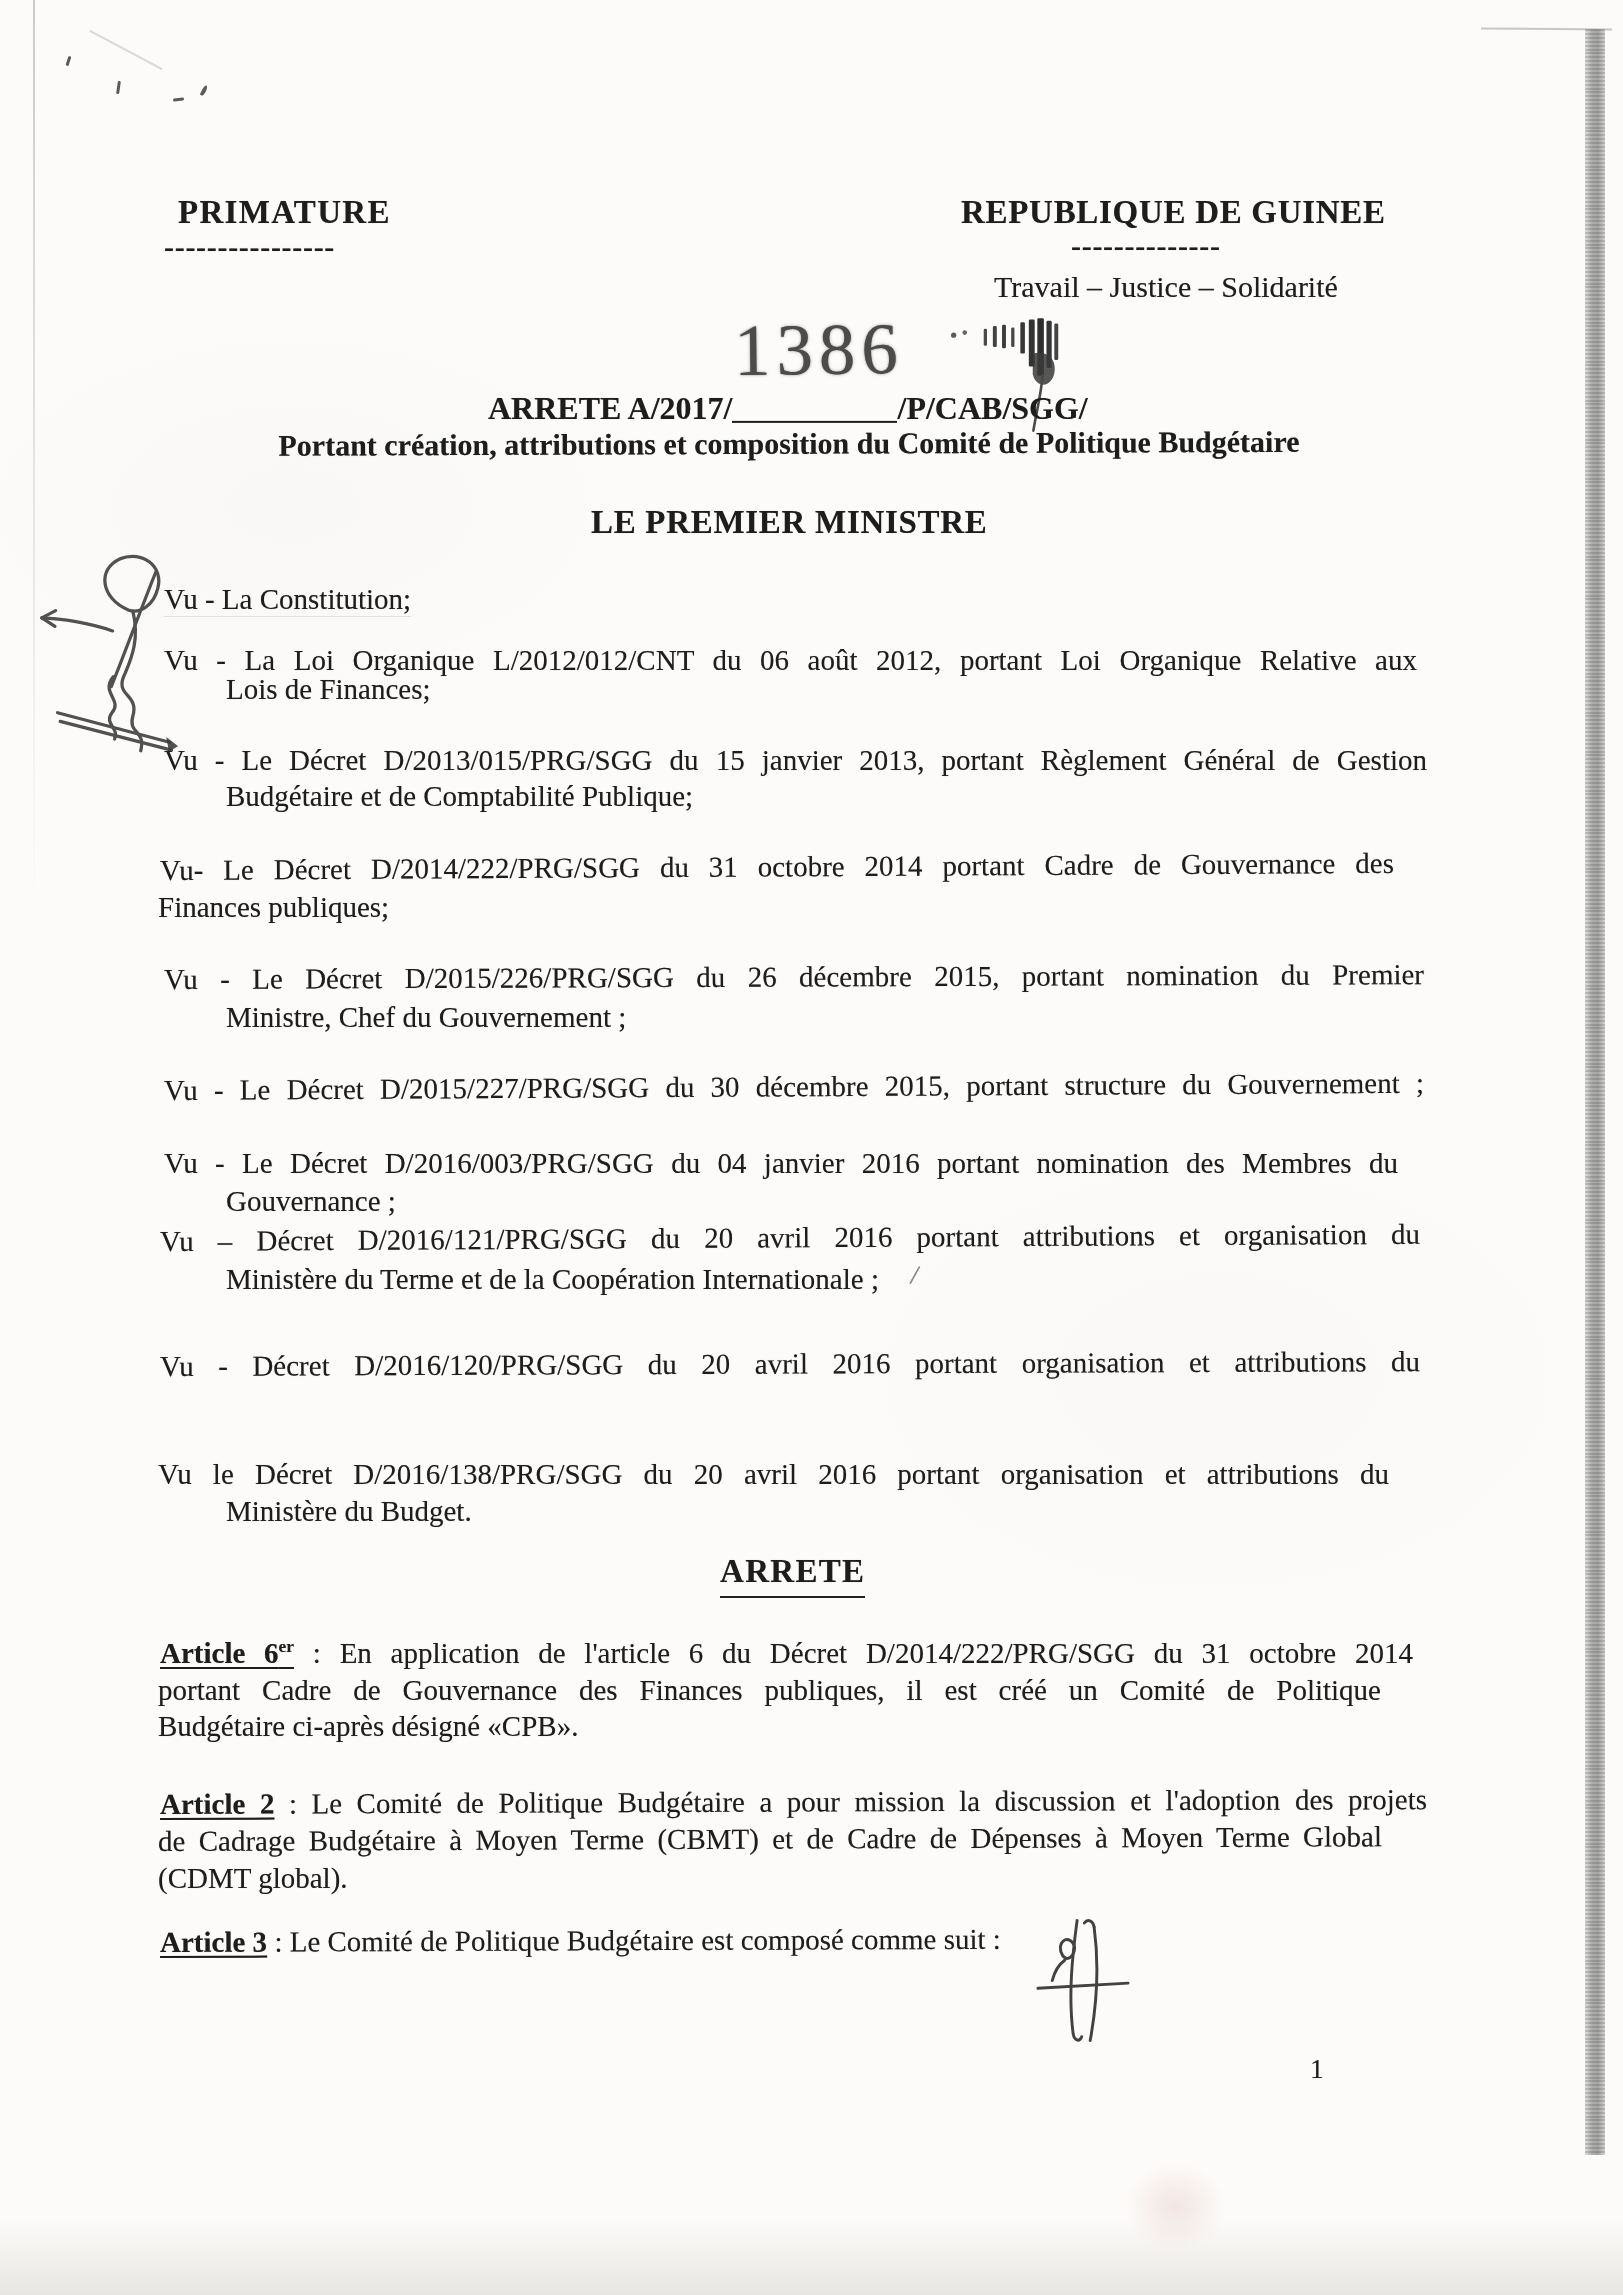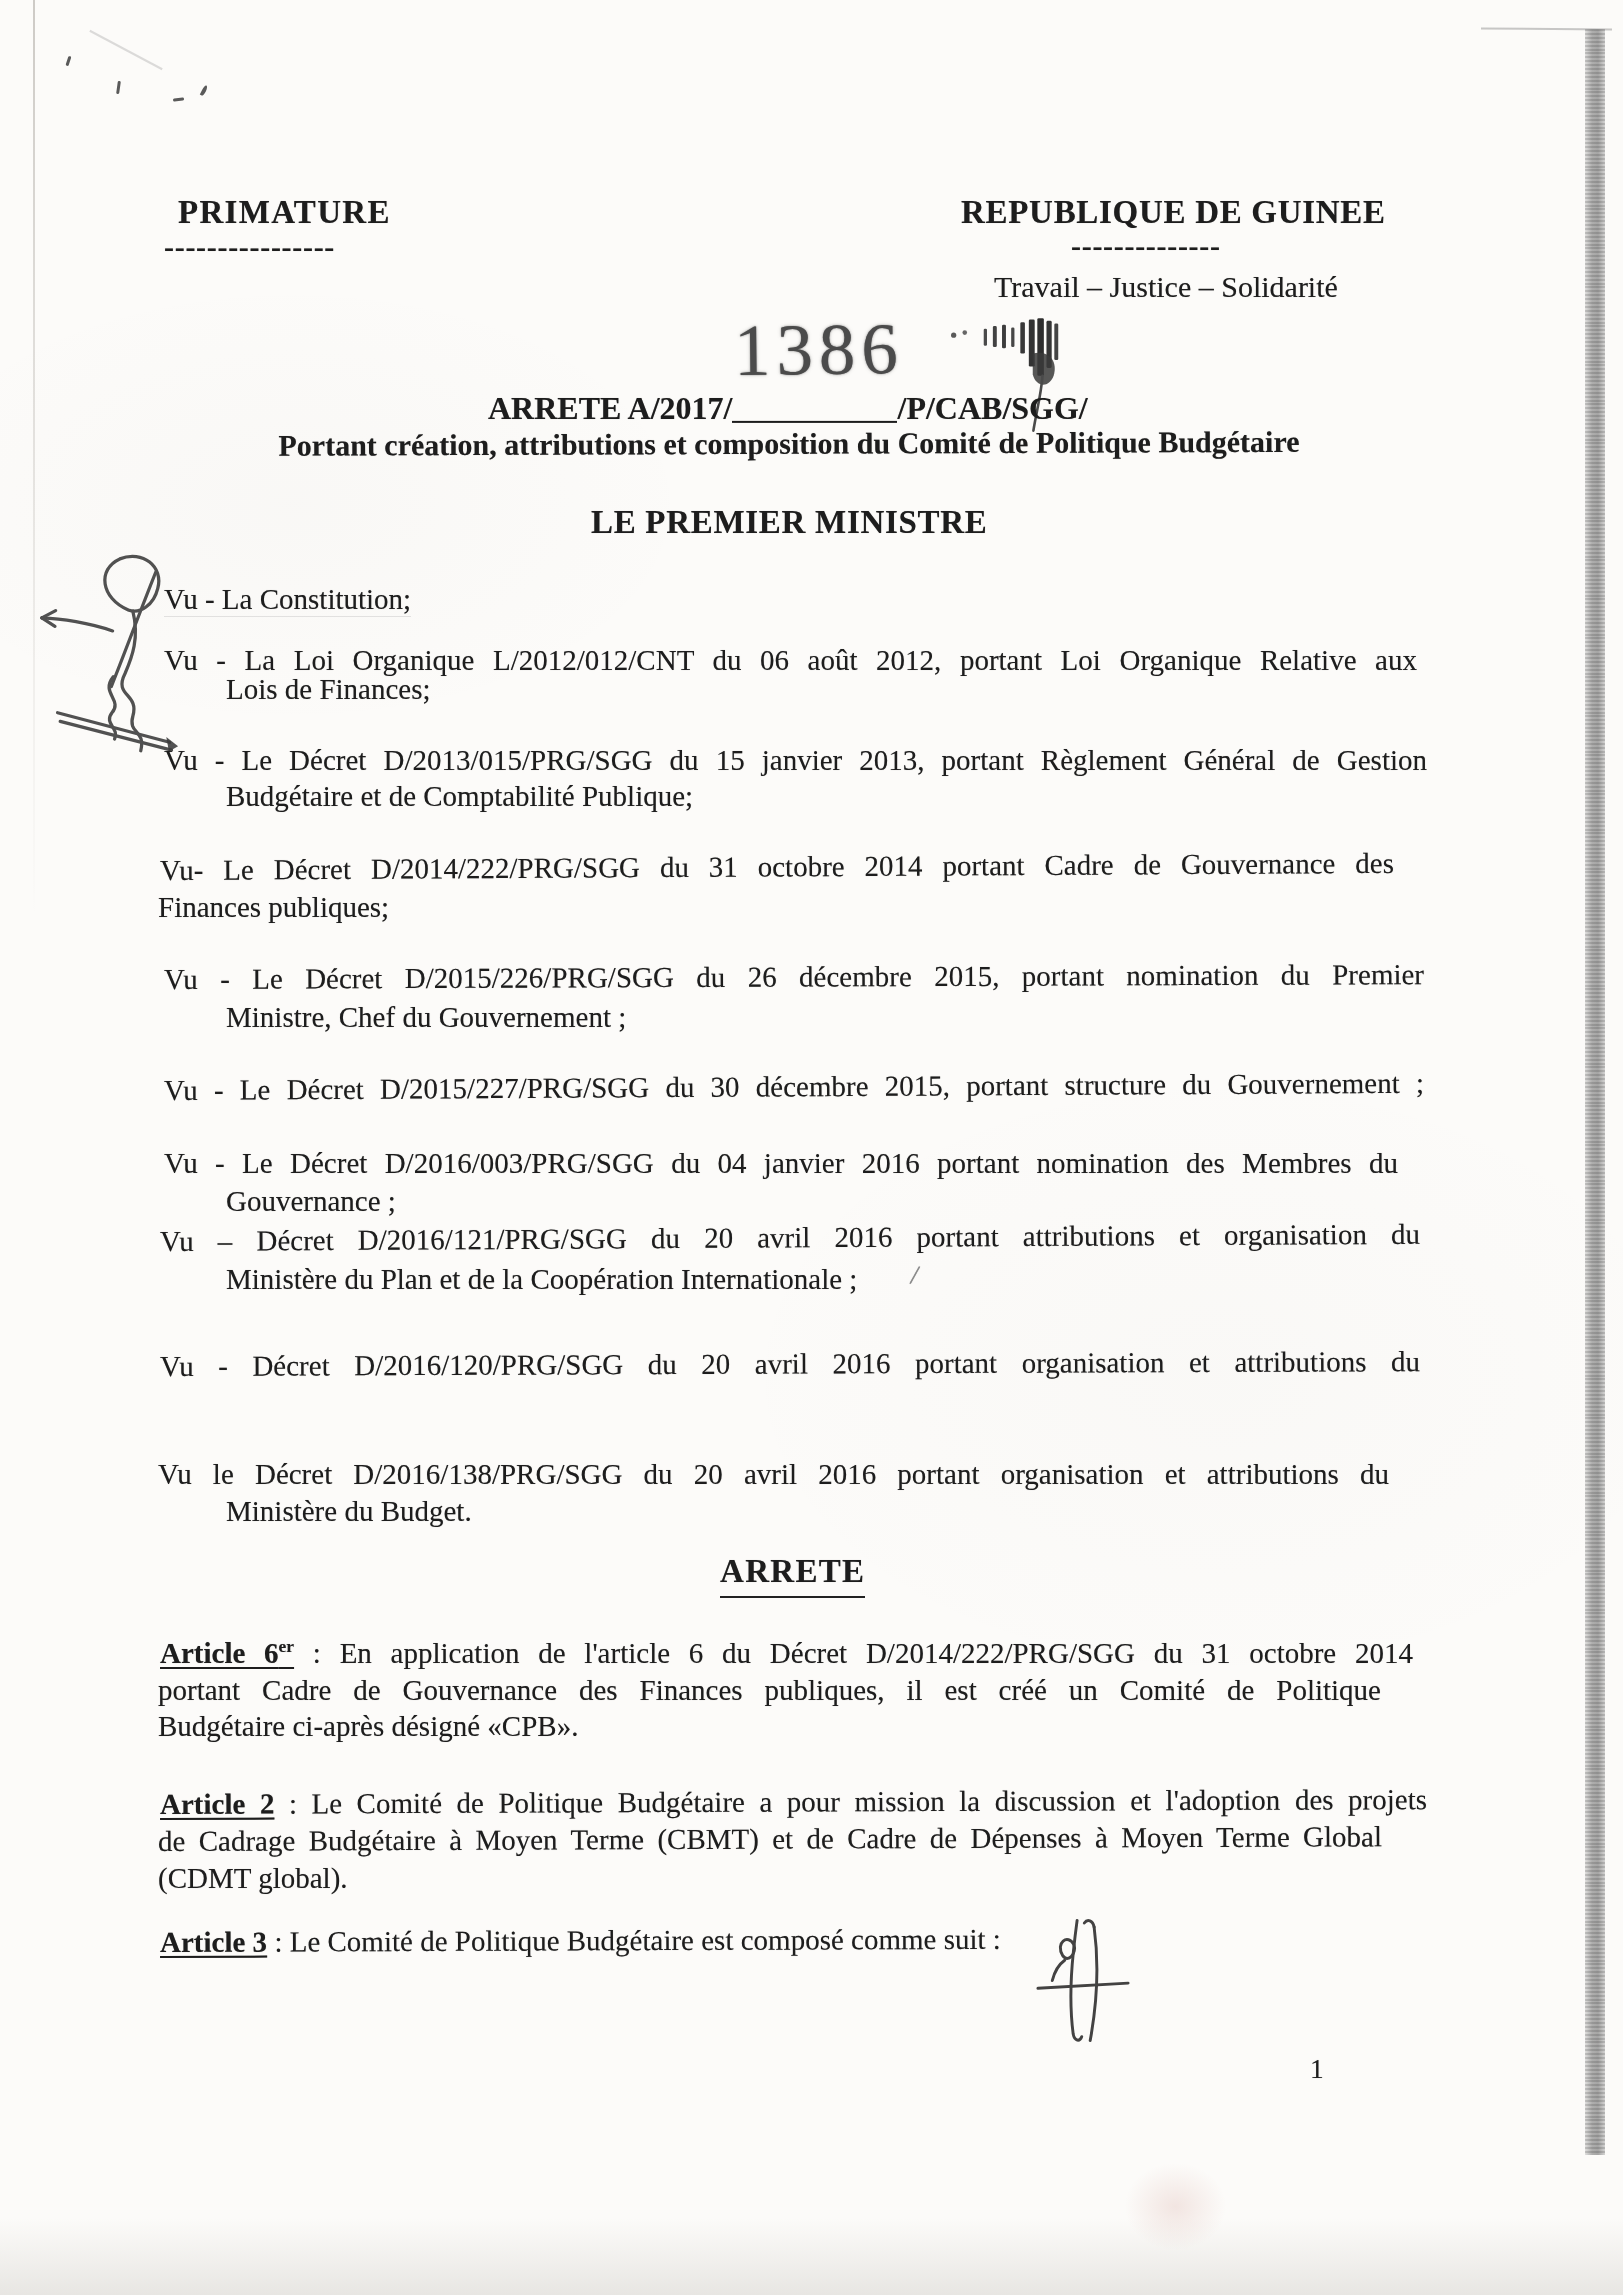--- a/index.html
+++ b/index.html
@@ -144,21 +144,21 @@
 
   <div class="t just tilt1" style="left:164px;top:963px;width:1260px;">Vu - Le Décret D/2015/226/PRG/SGG du 26 décembre 2015, portant nomination du Premier</div>
   <div class="t" style="left:226px;top:1001px;">Ministre, Chef du Gouvernement ;</div>
 
   <div class="t just tilt2" style="left:164px;top:1074px;width:1260px;">Vu - Le Décret D/2015/227/PRG/SGG du 30 décembre 2015, portant structure du Gouvernement ;</div>
 
   <div class="t just" style="left:164px;top:1147px;width:1234px;">Vu - Le Décret D/2016/003/PRG/SGG du 04 janvier 2016 portant nomination des Membres du</div>
   <div class="t" style="left:226px;top:1185px;">Gouvernance ;</div>
 
   <div class="t just tilt2" style="left:160px;top:1225px;width:1260px;">Vu – Décret D/2016/121/PRG/SGG du 20 avril 2016 portant attributions et organisation du</div>
-  <div class="t" style="left:226px;top:1263px;">Ministère du Plan et de la Coopération Internationale ;</div>
+  <div class="t" style="left:226px;top:1263px;">Ministère du Terme et de la Coopération Internationale ;</div>
   <div class="t slash-mark" style="left:911px;top:1259px;">/</div>
 
   <div class="t just tilt1" style="left:160px;top:1350px;width:1260px;">Vu - Décret D/2016/120/PRG/SGG du 20 avril 2016 portant organisation et attributions du</div>
 
   <div class="t just" style="left:158px;top:1458px;width:1231px;">Vu le Décret D/2016/138/PRG/SGG du 20 avril 2016 portant organisation et attributions du</div>
   <div class="t" style="left:226px;top:1495px;">Ministère du Budget.</div>
 
   <div class="t heading-underlined" style="left:720px;top:1553px;font-size:33px;">ARRETE</div>
 
   <div class="t just" style="left:160px;top:1636px;width:1253px;">

